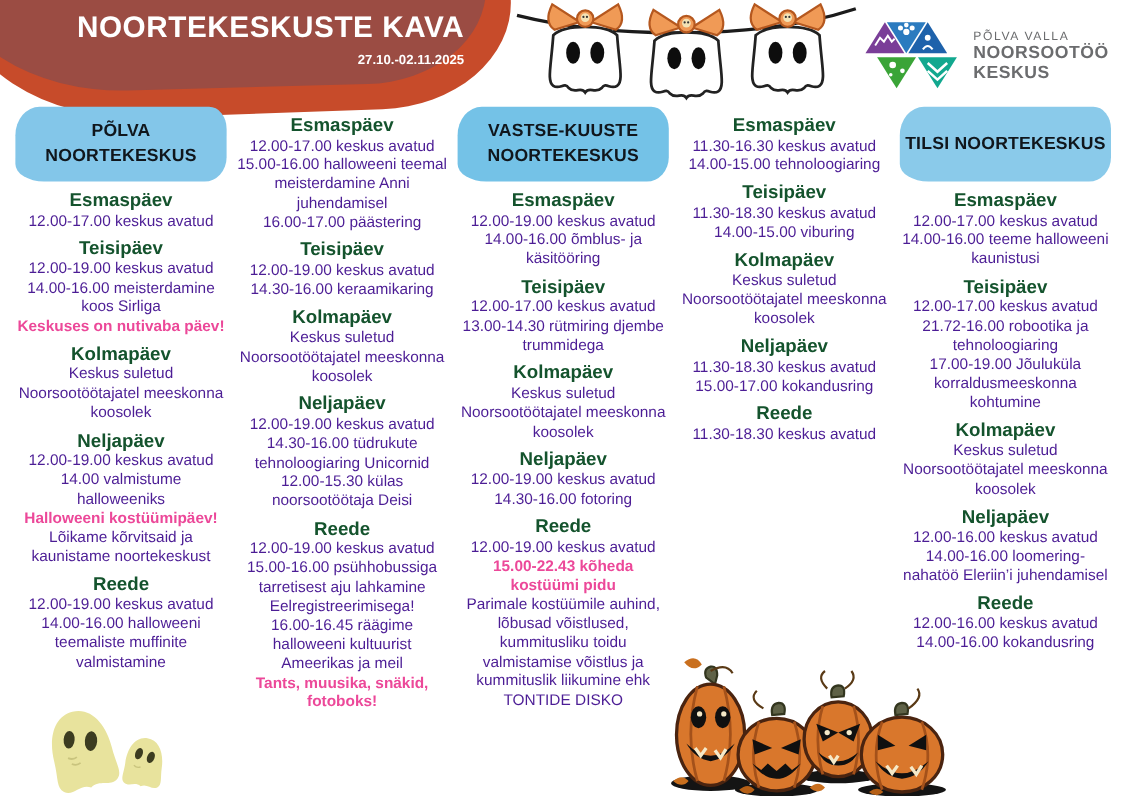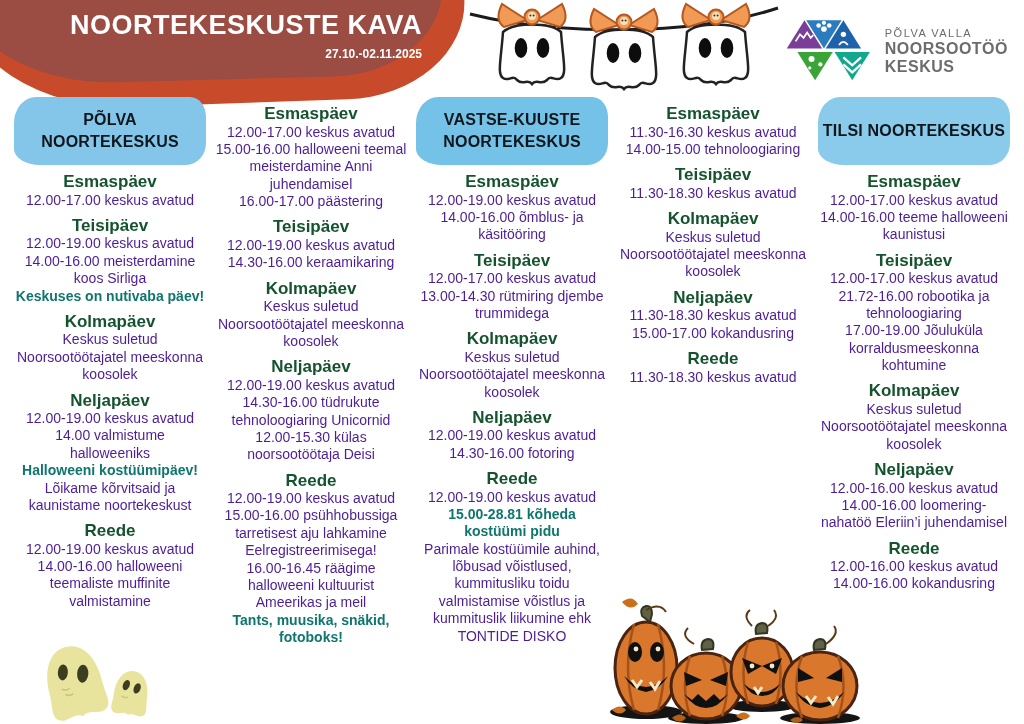--- a/index.html
+++ b/index.html
@@ -37,21 +37,21 @@
     display:grid;grid-template-columns:repeat(5,1fr);gap:9px;
   }
   .column{text-align:center;}
   .col-header{
     border-radius:22px 16px 20px 26px / 26px 20px 22px 16px;
     padding:12px 4px;min-height:44px;display:flex;align-items:center;justify-content:center;
     font-size:16px;font-weight:800;color:#10161c;line-height:1.35;letter-spacing:0.2px;
   }
   .day{margin-top:7px;font-size:17px;font-weight:800;color:#14532d;line-height:1.15;}
   .line{font-size:14px;color:#4c1d95;line-height:1.24;}
-  .line.red{color:#0f766e;font-weight:700;}
+  .line.red{color:#ec4899;font-weight:700;}
   
   .ghosts-bl{position:absolute;left:16px;bottom:0;z-index:2;}
   .pumpkins{position:absolute;left:602px;bottom:0;z-index:2;}
 </style>
 </head>
 <body>
 
 <div class="blob-rim"></div>
 <div class="blob"></div>
 <div class="title-text">
@@ -160,29 +160,30 @@
       <div class="line">12.00-17.00 keskus avatud</div>
       <div class="line">13.00-14.30 rütmiring djembe trummidega</div>
       <div class="day">Kolmapäev</div>
       <div class="line">Keskus suletud</div>
       <div class="line">Noorsootöötajatel meeskonna koosolek</div>
       <div class="day">Neljapäev</div>
       <div class="line">12.00-19.00 keskus avatud</div>
       <div class="line">14.30-16.00 fotoring</div>
       <div class="day">Reede</div>
       <div class="line">12.00-19.00 keskus avatud</div>
-      <div class="line red">15.00-28.81 kõheda kostüümi pidu</div>
+      <div class="line red">15.00-22.43 kõheda kostüümi pidu</div>
       <div class="line">Parimale kostüümile auhind, lõbusad võistlused, kummitusliku toidu valmistamise võistlus ja kummituslik liikumine ehk TONTIDE DISKO</div>
     </div>
     <div class="column">
       <div class="day">Esmaspäev</div>
       <div class="line">11.30-16.30 keskus avatud</div>
       <div class="line">14.00-15.00 tehnoloogiaring</div>
       <div class="day">Teisipäev</div>
       <div class="line">11.30-18.30 keskus avatud</div>
+      <div class="line">14.00-15.00 viburing</div>
       <div class="day">Kolmapäev</div>
       <div class="line">Keskus suletud</div>
       <div class="line">Noorsootöötajatel meeskonna koosolek</div>
       <div class="day">Neljapäev</div>
       <div class="line">11.30-18.30 keskus avatud</div>
       <div class="line">15.00-17.00 kokandusring</div>
       <div class="day">Reede</div>
       <div class="line">11.30-18.30 keskus avatud</div>
     </div>
     <div class="column">

